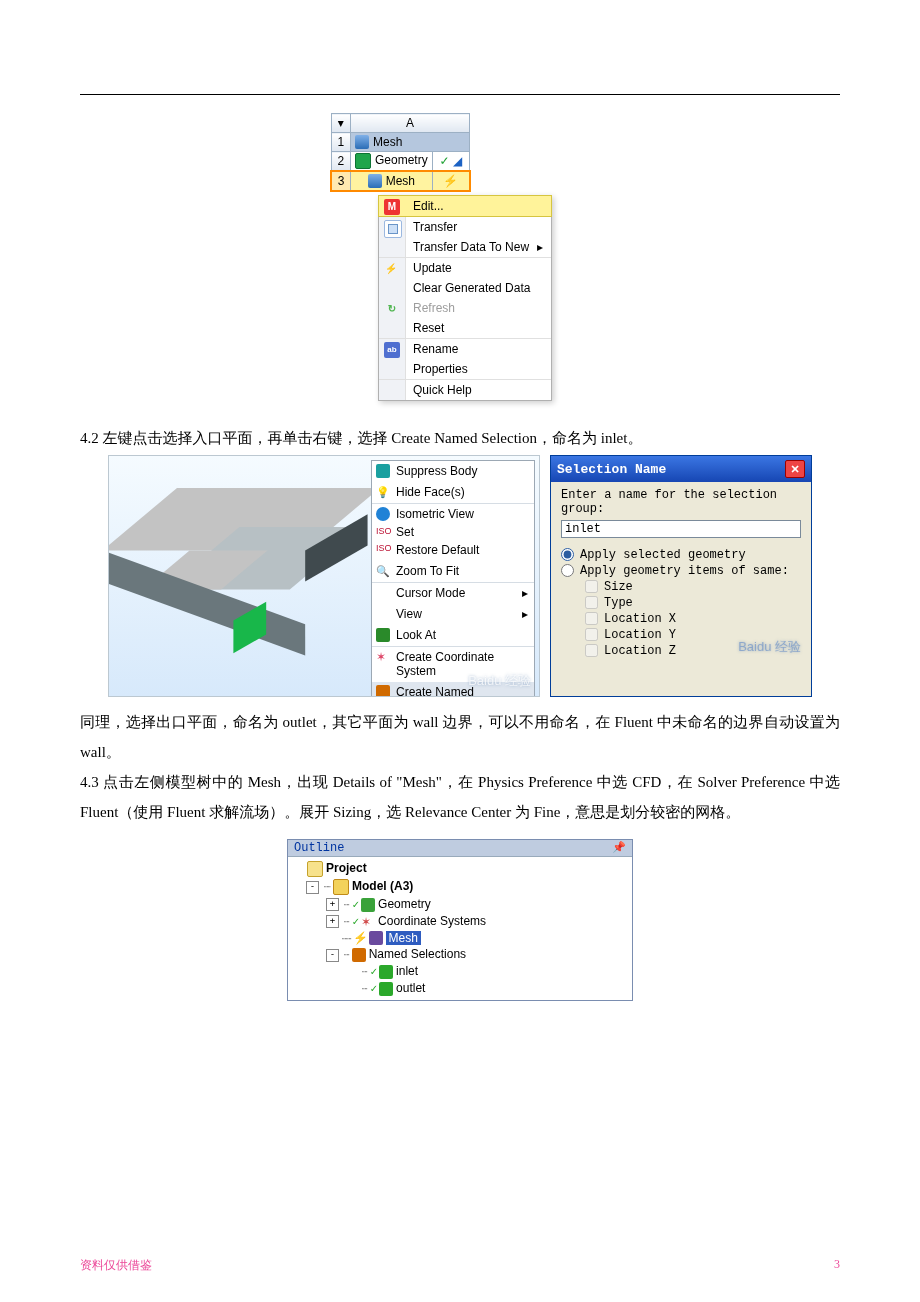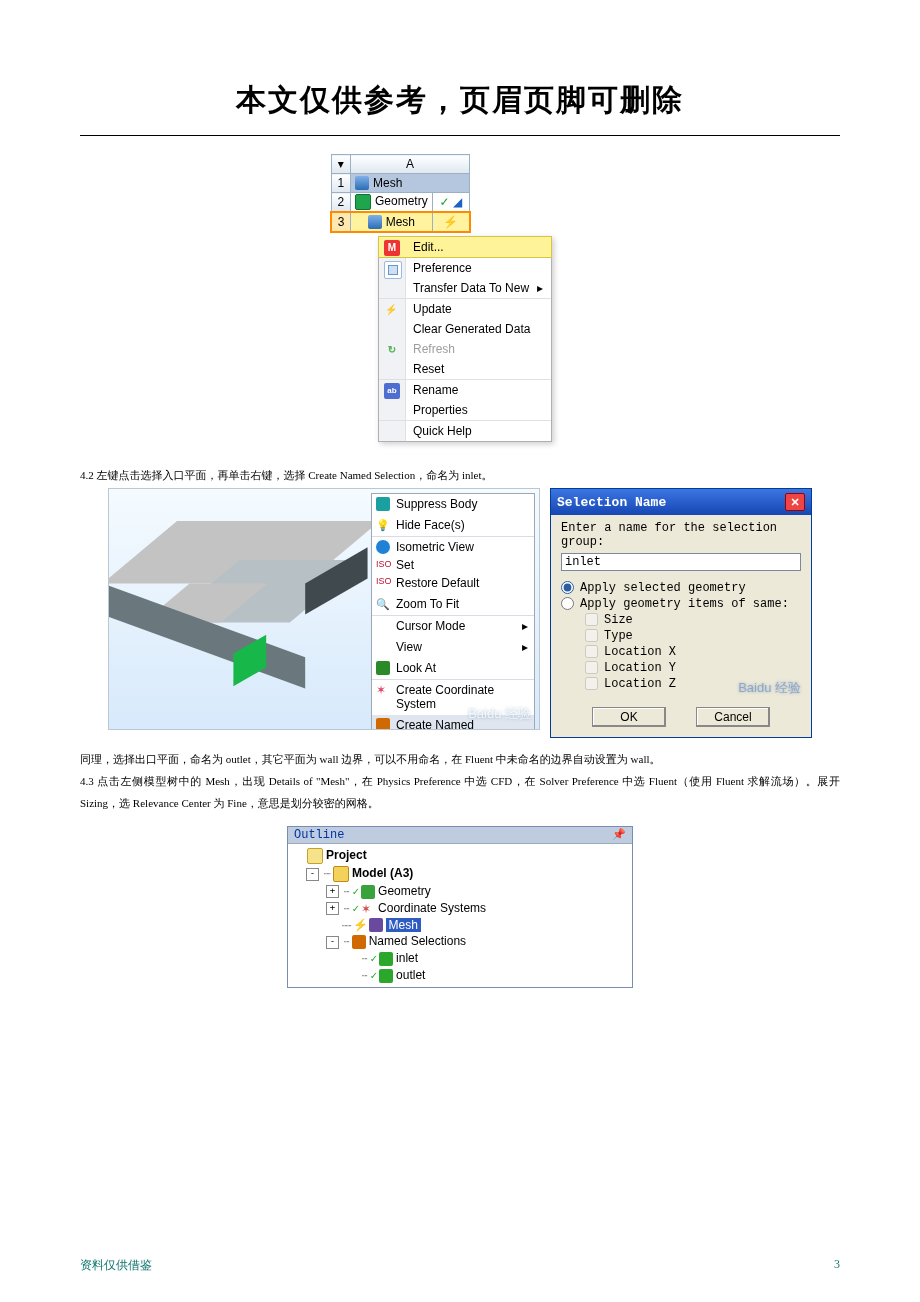--- a/index.html
+++ b/index.html
@@ -21,37 +21,37 @@
     font-family: "STKaiti", "KaiTi", cursive;
     font-size: 30px;
     font-weight: bold;
     letter-spacing: 2px;
   }
   .hr {
     border-top: 1px solid #000;
     margin: 14px 0 18px 0;
   }
   .body-text {
-    font-size: 11px;
+    font-size: 15px;
     line-height: 2;
   }
   .img-center {
     display: flex;
     justify-content: center;
     margin: 6px 0 10px 0;
   }
   .footer {
     position: absolute;
     bottom: 28px;
     left: 80px;
     right: 80px;
     display: flex;
     justify-content: space-between;
     font-size: 12px;
-    color: #0f766e;
+    color: #ec4899;
   }
 
   
   .fig1 {
     font-family: "Microsoft YaHei", Arial, sans-serif;
     font-size: 12px;
     color: #000;
     position: relative;
     width: 260px;
     height: 300px;
@@ -305,21 +305,20 @@
   .tree .bold { font-weight:bold;text-align:right; }
   .ind1 { padding-left: 14px !important; }
   .ind2 { padding-left: 34px !important; }
   .ind3 { padding-left: 54px !important; }
   .dot-line { color:#888; font-size:10px; letter-spacing:-2px; }
 </style>
 </head>
 <body>
 
 <div class="page">
-  <div class="doc-header">本文仅供参考，页眉页脚可删除</div>
   <div class="hr"></div>
 
   <div class="img-center">
     <div class="fig1">
       <table class="wb-table">
         <tbody>
             <tr>
           <td class="wb-col-dropdown">▾</td>
           <td class="wb-col-a" colspan="2">A</td>
         </tr>
@@ -351,21 +350,21 @@
         <div class="strip"></div>
         <div class="ctx-group">
           <div class="ctx-item highlight">
             <span class="ctx-icon m">M</span>
             <span>Edit...</span>
           </div>
         </div>
         <div class="ctx-group">
           <div class="ctx-item">
             <span class="ctx-icon copy"></span>
-            <span>Preference</span>
+            <span>Transfer</span>
           </div>
           <div class="ctx-item">
             <span>Transfer Data To New</span><span class="arrow"></span>
           </div>
         </div>
         <div class="ctx-group">
           <div class="ctx-item">
             <span class="ctx-icon bolt"></span>
             <span>Update</span>
           </div>
@@ -456,24 +455,20 @@
           <div class="opt-row sub">
             <input type="checkbox" disabled="" style="">
             <span>Location Y</span>
           </div>
           <div class="opt-row sub">
             <input type="checkbox" disabled="" style="">
             <span>Location Z</span>
           </div>
         </div>
       </div>
-      <div class="btns">
-        <div class="btn">OK</div>
-        <div class="btn">Cancel</div>
-      </div>
       <div class="watermark">Baidu 经验</div>
     </div>
   </div>
 
   <div class="body-text" style="text-align:justify;">同理，选择出口平面，命名为 outlet，其它平面为 wall 边界，可以不用命名，在 Fluent 中未命名的边界自动设置为 wall。</div>
 
   <div class="body-text" style="text-align:justify;">
     <span>4.3  点击左侧模型树中的 Mesh，出现 Details of  "Mesh"，在 Physics Preference 中选 CFD，在</span>
     <span>Solver Preference 中选 Fluent（使用 Fluent 求解流场）。展开  Sizing，选  Relevance Center 为</span>
     <span>Fine，意思是划分较密的网格。</span>

